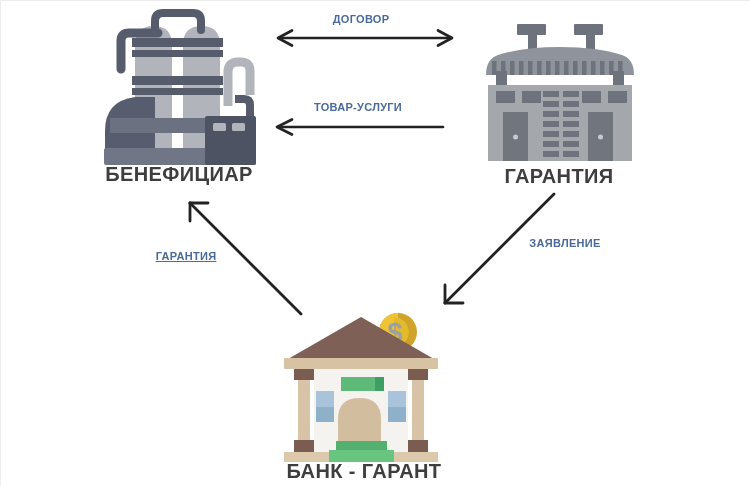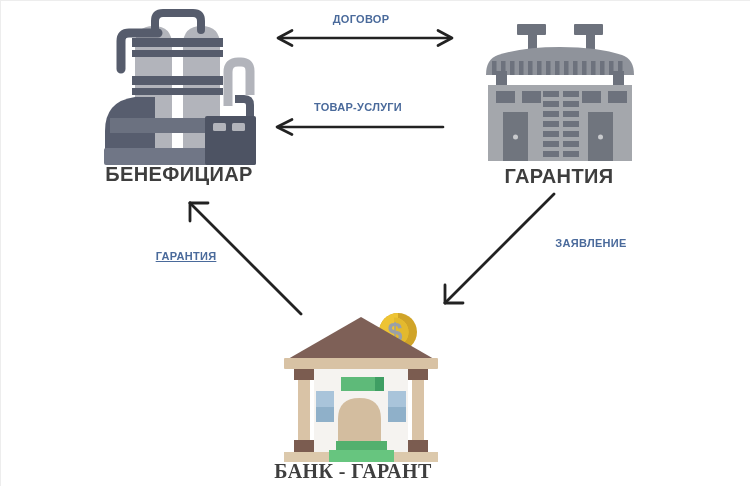--- a/index.html
+++ b/index.html
@@ -160,21 +160,21 @@
     <rect x="104" y="79" width="18" height="16" fill="#a9c4da"></rect>
     <rect x="104" y="95" width="18" height="15" fill="#8fb0c9"></rect>
 
     <rect x="0" y="140" width="154" height="10" fill="#dcc9ac"></rect>
 
     <path d="M54 129 L54 107 Q54 86 75.5 86 Q97 86 97 107 L97 129 Z" fill="#d3bd9f"></path>
 
     <rect x="52" y="129" width="51" height="9" fill="#53b06e"></rect>
     <rect x="45" y="138" width="65" height="12" fill="#67c57f"></rect>
   </svg>
-  <div class="node-lbl" style="left:272px;top:459px;width:160px;font-family:Liberation Serif, serif;">БАНК - ГАРАНТ</div>
+  <div class="node-lbl" style="left:283px;top:459px;width:160px;">БАНК - ГАРАНТ</div>
 
   <div class="edge-lbl" style="left:300px;top:12px;width:120px;">ДОГОВОР</div>
   <svg class="abs" style="left:272px;top:26px;" width="184" height="22" viewBox="0 0 184 22">
     <g stroke="#222222" stroke-width="2.7" fill="none" stroke-linecap="round" stroke-linejoin="round">
       <path d="M7 11 L177 11"></path>
       <path d="M19 3.5 L5 11 L19 18.5"></path>
       <path d="M165 3.5 L179 11 L165 18.5"></path>
     </g>
   </svg>
 
@@ -188,21 +188,21 @@
 
   <div class="edge-lbl" style="left:135px;top:249px;width:100px;text-decoration:underline;">ГАРАНТИЯ</div>
   <svg class="abs" style="left:182px;top:195px;" width="126" height="124" viewBox="0 0 126 124">
     <g stroke="#222222" stroke-width="2.8" fill="none" stroke-linecap="round" stroke-linejoin="round">
       <path d="M7 7 L118 118"></path>
       <path d="M7 7 L25 7"></path>
       <path d="M7 7 L7 25"></path>
     </g>
   </svg>
 
-  <div class="edge-lbl" style="left:533px;top:233px;width:114px;">
+  <div class="edge-lbl" style="left:507px;top:233px;width:114px;">
     <span class="line">ЗАЯВЛЕНИЕ</span>
   </div>
   <svg class="abs" style="left:436px;top:187px;" width="124" height="124" viewBox="0 0 124 124">
     <g stroke="#222222" stroke-width="2.8" fill="none" stroke-linecap="round" stroke-linejoin="round">
       <path d="M117 6 L8 115"></path>
       <path d="M8 115 L26 115"></path>
       <path d="M8 115 L8 97"></path>
     </g>
   </svg>
 

